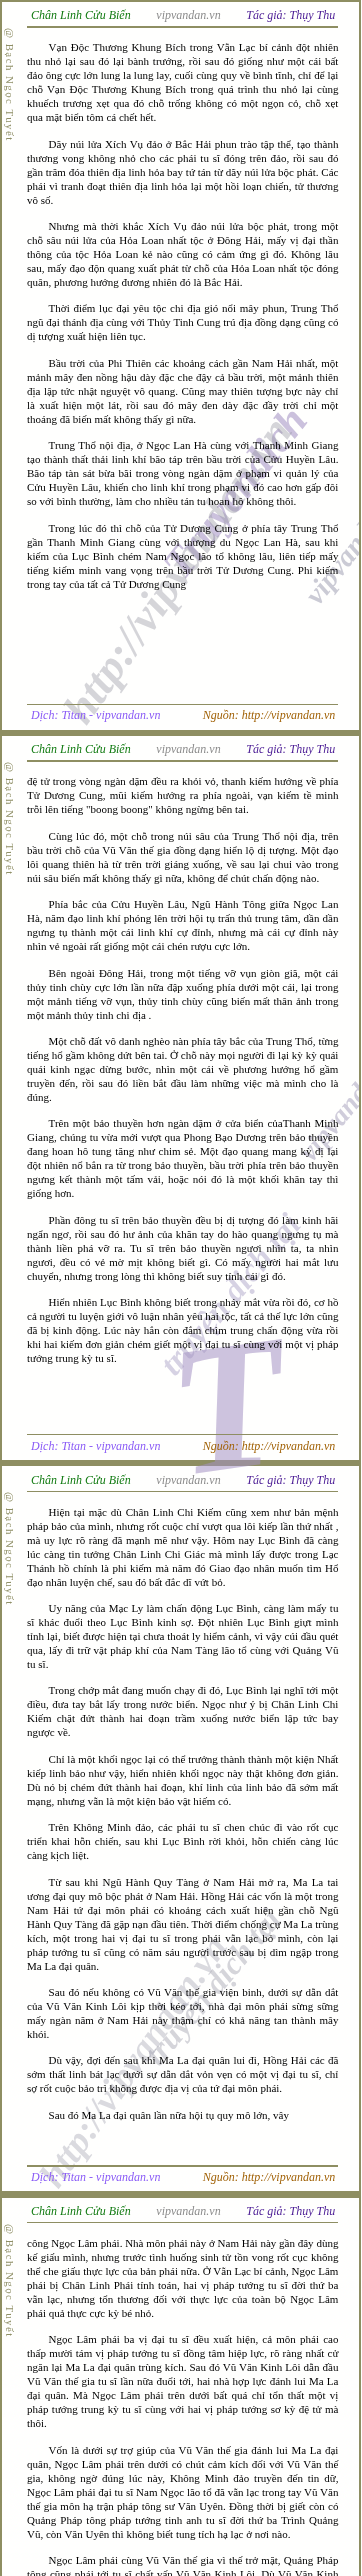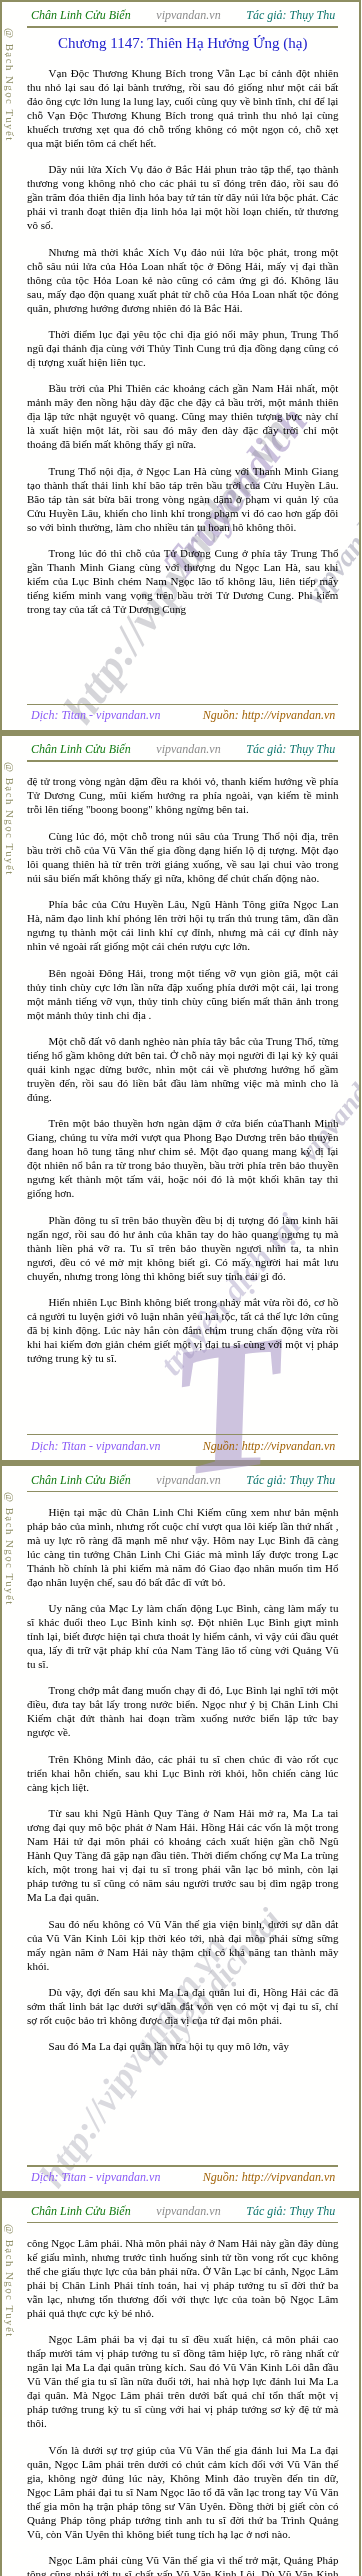--- a/index.html
+++ b/index.html
@@ -25,21 +25,21 @@
   .b2{height:724px;}
   .b3{height:725px;}
   .b4{height:652px;}
   .block-header{
     display:flex;justify-content:space-between;align-items:flex-end;
     font-style:italic;font-size:12px;line-height:15.5px;
     padding:4.1px 3.1px 2.6px 4.1px;flex:none;
   }
   .h-title{color:#117a11;}
   .h-site{color:#8c8c8c;}
-  .h-author{color:#0f766e;}
+  .h-author{color:#4c1d95;}
   .rule{height:1.5px;background:#8e8e62;flex:none;}
   .chapter-title{
     text-align:center;color:#2121cd;font-size:15px;line-height:18.5px;
     margin:6.2px 0 1px 0;flex:none;
   }
   .para{
     font-size:11px;line-height:14px;text-align:justify;
     text-indent:21.6px;margin:12.4px 0 0 0;color:#000;
   }
   .para.cont{text-indent:0;}
@@ -90,21 +90,20 @@
   <div class="wm wm8">http://vipvandan.vn</div>
 
   <div class="block b1 content-layer">
     <div class="side-note">@ Bạch Ngọc Tuyết</div>
     <div class="block-header">
       <span class="h-title">Chân Linh Cửu Biến</span>
       <span class="h-site">vipvandan.vn</span>
       <span class="h-author">Tác giả: Thụy Thu</span>
     </div>
     <div class="rule"></div>
-    <div class="chapter-title">Chương 1147: Thiên Hạ Hưởng Ứng (hạ)</div>
     <p class="para">Vạn Độc Thương Khung Bích trong Vẫn Lạc bí cảnh đột nhiên thu nhỏ lại sau đó lại bành trướng, rồi sau đó giống như một cái bất đảo ông cực lớn lung la lung lay, cuối cùng quy về bình tĩnh, chỉ để lại chỗ Vạn Độc Thương Khung Bích trong quá trình thu nhỏ lại cùng khuếch trương xẹt qua đó chỗ trống không có một ngọn cỏ, chỗ xẹt qua mặt biển tôm cá chết hết.</p>
     <p class="para">Dãy núi lửa Xích Vụ đảo ở Bắc Hải phun trào tập thể, tạo thành thương vong không nhỏ cho các phái tu sĩ đóng trên đảo, rồi sau đó gần trăm đóa thiên địa linh hỏa bay tứ tán từ dãy núi lửa bộc phát. Các phái vì tranh đoạt thiên địa linh hỏa lại một hồi loạn chiến, tử thương vô số.</p>
     <p class="para">Nhưng mà thời khắc Xích Vụ đảo núi lửa bộc phát, trong một chỗ sâu núi lửa của Hỏa Loan nhất tộc ở Đông Hải, mấy vị đại thần thông của tộc Hỏa Loan kẻ nào cũng có cảm ứng gì đó. Không lâu sau, mấy đạo độn quang xuất phát từ chỗ của Hỏa Loan nhất tộc đóng quân, phương hướng đương nhiên đó là Bắc Hải.</p>
     <p class="para">Thời điểm lục đại yêu tộc chi địa gió nổi mây phun, Trung Thổ ngũ đại thánh địa cùng với Thủy Tinh Cung trú địa đồng dạng cũng có dị tượng xuất hiện liên tục.</p>
     <p class="para">Bầu trời của Phi Thiên các khoảng cách gần Nam Hải nhất, một mảnh mây đen nồng hậu dày đặc che đậy cả bầu trời, một mảnh thiên địa lập tức nhật nguyệt vô quang. Cũng may thiên tượng bực này chỉ là xuất hiện một lát, rồi sau đó mây đen dày đặc đầy trời chỉ một thoáng đã biến mất không thấy gì nữa.</p>
     <p class="para">Trung Thổ nội địa, ở Ngọc Lan Hà cùng với Thanh Minh Giang tạo thành thất thải linh khí bão táp trên bầu trời của Cửu Huyền Lâu. Bão táp tàn sát bừa bãi trong vòng ngàn dặm ở phạm vi quản lý của Cửu Huyền Lâu, khiến cho linh khí trong phạm vi đó cao hơn gấp đôi so với bình thường, làm cho nhiều tán tu hoan hô không thôi.</p>
     <p class="para">Trong lúc đó thì chỗ của Tử Dương Cung ở phía tây Trung Thổ gần Thanh Minh Giang cùng với thượng du Ngọc Lan Hà, sau khi kiếm của Lục Bình chém Nam Ngọc lão tổ không lâu, liên tiếp mấy tiếng kiếm minh vang vọng trên bầu trời Tử Dương Cung. Phi kiếm trong tay của tất cả Tử Dương Cung</p>
     <div class="rule footer-rule"></div>
     <div class="block-footer">
       <span class="f-dich">Dịch: Titan - vipvandan.vn</span>
@@ -143,20 +142,21 @@
     <div class="side-note">@ Bạch Ngọc Tuyết</div>
     <div class="block-header">
       <span class="h-title">Chân Linh Cửu Biến</span>
       <span class="h-site">vipvandan.vn</span>
       <span class="h-author">Tác giả: Thụy Thu</span>
     </div>
     <div class="rule"></div>
     <p class="para">Hiện tại mặc dù Chân Linh Chi Kiếm cũng xem như bản mệnh pháp bảo của mình, nhưng rốt cuộc chỉ vượt qua lôi kiếp lần thứ nhất , mà uy lực rõ ràng đã mạnh mẽ như vậy. Hôm nay Lục Bình đã càng lúc càng tin tưởng Chân Linh Chi Giác mà mình lấy được trong Lạc Thánh hồ chính là phi kiếm mà năm đó Giao đạo nhân muốn tìm Hổ đạo nhân luyện chế, sau đó bất đắc dĩ vứt bỏ.</p>
     <p class="para">Uy năng của Mạc Ly làm chấn động Lục Bình, càng làm mấy tu sĩ khác đuổi theo Lục Bình kinh sợ. Đột nhiên Lục Bình giựt mình tỉnh lại, biết được hiện tại chưa thoát ly hiểm cảnh, vì vậy cúi đầu quét qua, lấy đi trữ vật pháp khí của Nam Tàng lão tổ cùng với Quảng Vũ tu sĩ.</p>
     <p class="para">Trong chớp mắt đang muốn chạy đi đó, Lục Bình lại nghĩ tới một điều, đưa tay bắt lấy trong nước biển. Ngọc như ý bị Chân Linh Chi Kiếm chặt đứt thành hai đoạn trầm xuống nước biển lập tức bay ngược về.</p>
+    <p class="para">Chỉ là một khối ngọc lại có thể trưởng thành thành một kiện Nhất kiếp linh bảo như vậy, hiển nhiên khối ngọc này thật không đơn giản. Dù nó bị chém đứt thành hai đoạn, khí linh của linh bảo đã sớm mất mạng, nhưng vẫn là một kiện bảo vật hiếm có.</p>
     <p class="para">Trên Không Minh đảo, các phái tu sĩ chen chúc đi vào rốt cục triển khai hỗn chiến, sau khi Lục Bình rời khỏi, hỗn chiến càng lúc càng kịch liệt.</p>
     <p class="para">Từ sau khi Ngũ Hành Quy Tàng ở Nam Hải mở ra, Ma La tai ương đại quy mô bộc phát ở Nam Hải. Hồng Hải các vốn là một trong Nam Hải tứ đại môn phái có khoảng cách xuất hiện gần chỗ Ngũ Hành Quy Tàng đã gặp nạn đầu tiên. Thời điểm chống cự Ma La trùng kích, một trong hai vị đại tu sĩ trong phái vẫn lạc bỏ mình, còn lại pháp tướng tu sĩ cũng có năm sáu người trước sau bị dìm ngập trong Ma La đại quân.</p>
     <p class="para">Sau đó nếu không có Vũ Văn thế gia viện binh, dưới sự dẫn dắt của Vũ Văn Kinh Lôi kịp thời kéo tới, nhà đại môn phái sừng sững mấy ngàn năm ở Nam Hải này thậm chí có khả năng tan thành mây khói.</p>
     <p class="para">Dù vậy, đợi đến sau khi Ma La đại quân lui đi, Hồng Hải các đã sớm thất linh bát lạc dưới sự dẫn dắt vỏn vẹn có một vị đại tu sĩ, chỉ sợ rốt cuộc bảo trì không được địa vị của tứ đại môn phái.</p>
     <p class="para">Sau đó Ma La đại quân lần nữa hội tụ quy mô lớn, vây</p>
     <div class="rule footer-rule"></div>
     <div class="block-footer">
       <span class="f-dich">Dịch: Titan - vipvandan.vn</span>
       <span class="f-nguon">Nguồn: http://vipvandan.vn</span>
     </div>

